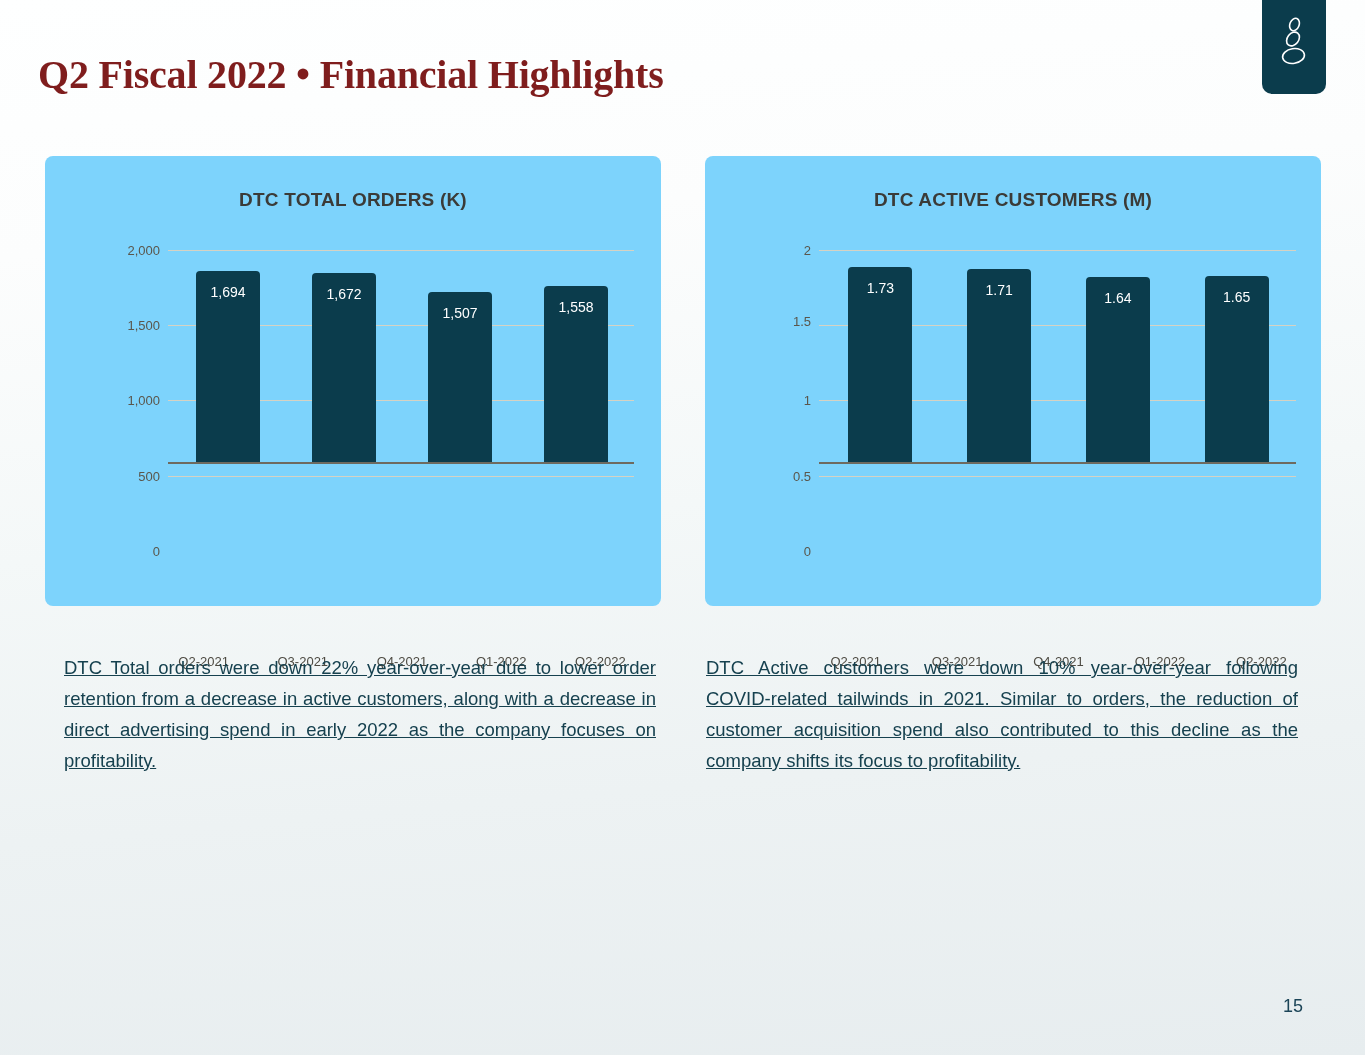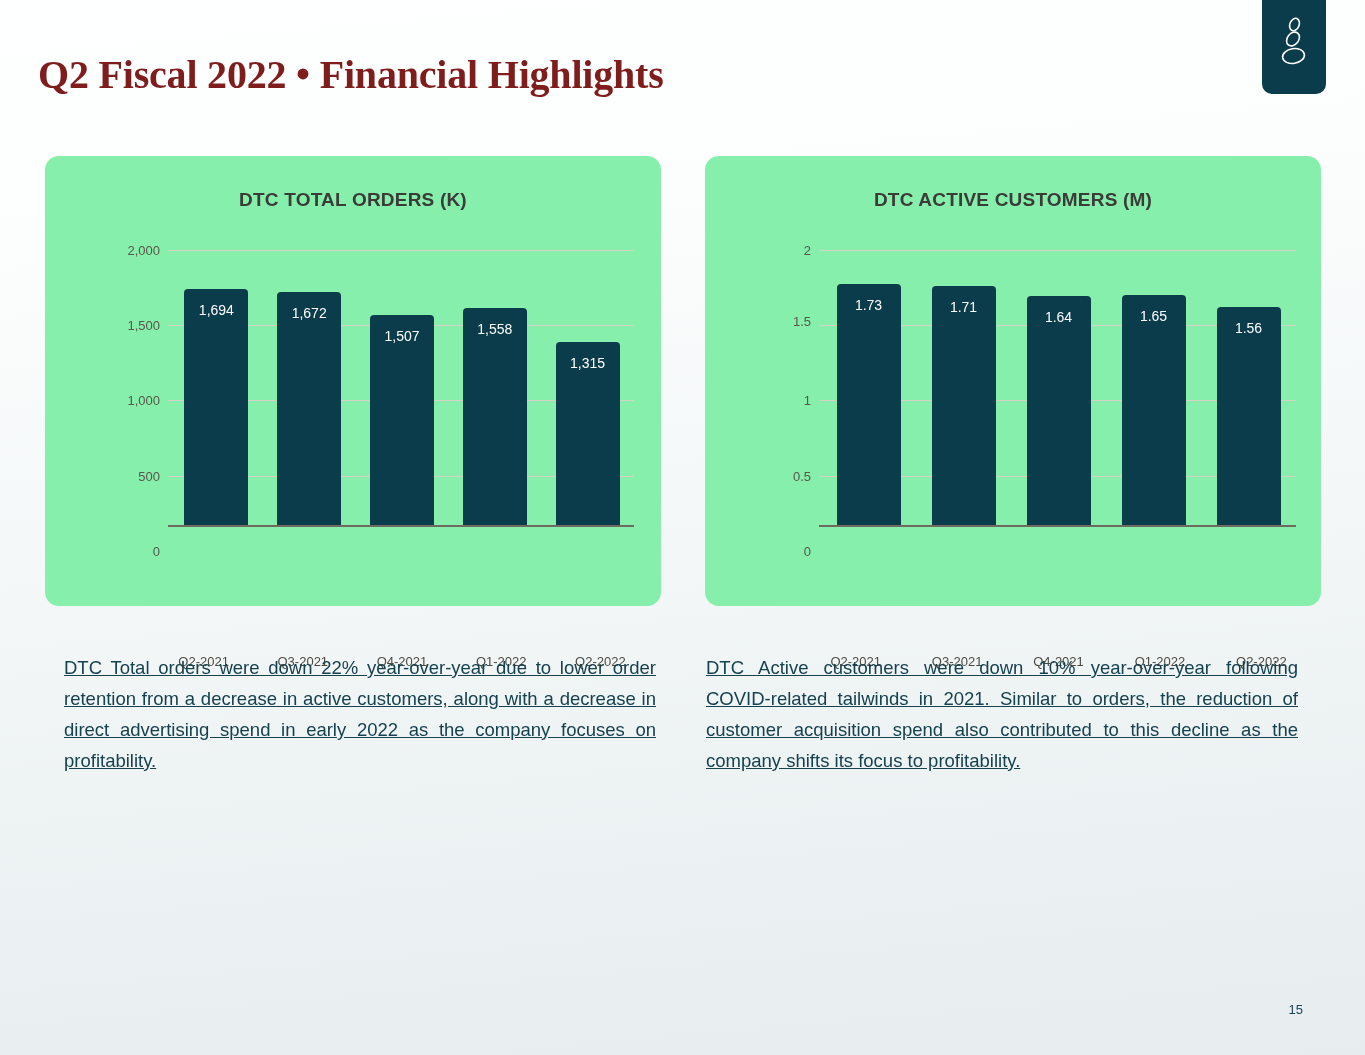--- a/index.html
+++ b/index.html
@@ -50,22 +50,22 @@
     letter-spacing: -0.2px;
     white-space: nowrap;
   }
 
   
   .card {
     position: absolute;
     top: 156px;
     width: 616px;
     height: 450px;
-    background: #86efac;
-    border-radius: 14px;
+    background: #7dd3fc;
+    border-radius: 8px;
   }
   .card.left  { left: 45px; }
   .card.right { left: 705px; }
 
   .chart-title {
     position: absolute;
     top: 33px;
     left: 0;
     width: 100%;
     text-align: center;
@@ -74,21 +74,21 @@
     color: #3B3B38;
     letter-spacing: 0.2px;
   }
 
   
   .plot {
     position: absolute;
     left: 75px;
     top: 94px;
     right: 27px;
-    height: 277px;   
+    height: 214px;   
   }
   .card.right .plot { left: 68px; right: 25px; }
 
   .gridline {
     position: absolute;
     left: 48px;
     right: 0;
     height: 1px;
     background: #D6D2C3;
   }
@@ -182,21 +182,21 @@
     text-decoration: underline;
   }
   .body-text.left  { left: 64px; }
   .body-text.right { left: 706px; }
 
   
   .page-number {
     position: absolute;
     right: 62px;
     bottom: 38px;
-    font-size: 13px;
+    font-size: 18px;
     color: #1B4457;
   }
 </style>
 </head>
 <body>
 
 <div class="logo-badge">
   <span>
     <svg width="30" height="52" viewBox="0 0 30 52" fill="none" stroke="#FFFFFF" stroke-width="1.6">
       <ellipse cx="15.5" cy="7.5" rx="4.6" ry="6.4" transform="rotate(22 15.5 7.5)"></ellipse>
@@ -239,25 +239,20 @@
       <div class="bar-slot">
         <div class="bar" style="height: 63.7088%;">
           <span class="bar-value">1,507</span>
         </div>
       </div>
       <div class="bar-slot">
         <div class="bar" style="height: 65.8649%;">
           <span class="bar-value">1,558</span>
         </div>
       </div>
-      <div class="bar-slot">
-        <div class="bar" style="height: 55.592%;">
-          <span class="bar-value">1,315</span>
-        </div>
-      </div>
     </div>
 
     <div class="x-labels">
       <div class="x-label">Q2-2021</div>
       <div class="x-label">Q3-2021</div>
       <div class="x-label">Q4-2021</div>
       <div class="x-label">Q1-2022</div>
       <div class="x-label">Q2-2022</div>
     </div>
   </div>
@@ -293,25 +288,20 @@
       <div class="bar-slot">
         <div class="bar" style="height: 69.3315%;">
           <span class="bar-value">1.64</span>
         </div>
       </div>
       <div class="bar-slot">
         <div class="bar" style="height: 69.7542%;">
           <span class="bar-value">1.65</span>
         </div>
       </div>
-      <div class="bar-slot">
-        <div class="bar" style="height: 65.9494%;">
-          <span class="bar-value">1.56</span>
-        </div>
-      </div>
     </div>
 
     <div class="x-labels">
       <div class="x-label">Q2-2021</div>
       <div class="x-label">Q3-2021</div>
       <div class="x-label">Q4-2021</div>
       <div class="x-label">Q1-2022</div>
       <div class="x-label">Q2-2022</div>
     </div>
   </div>

